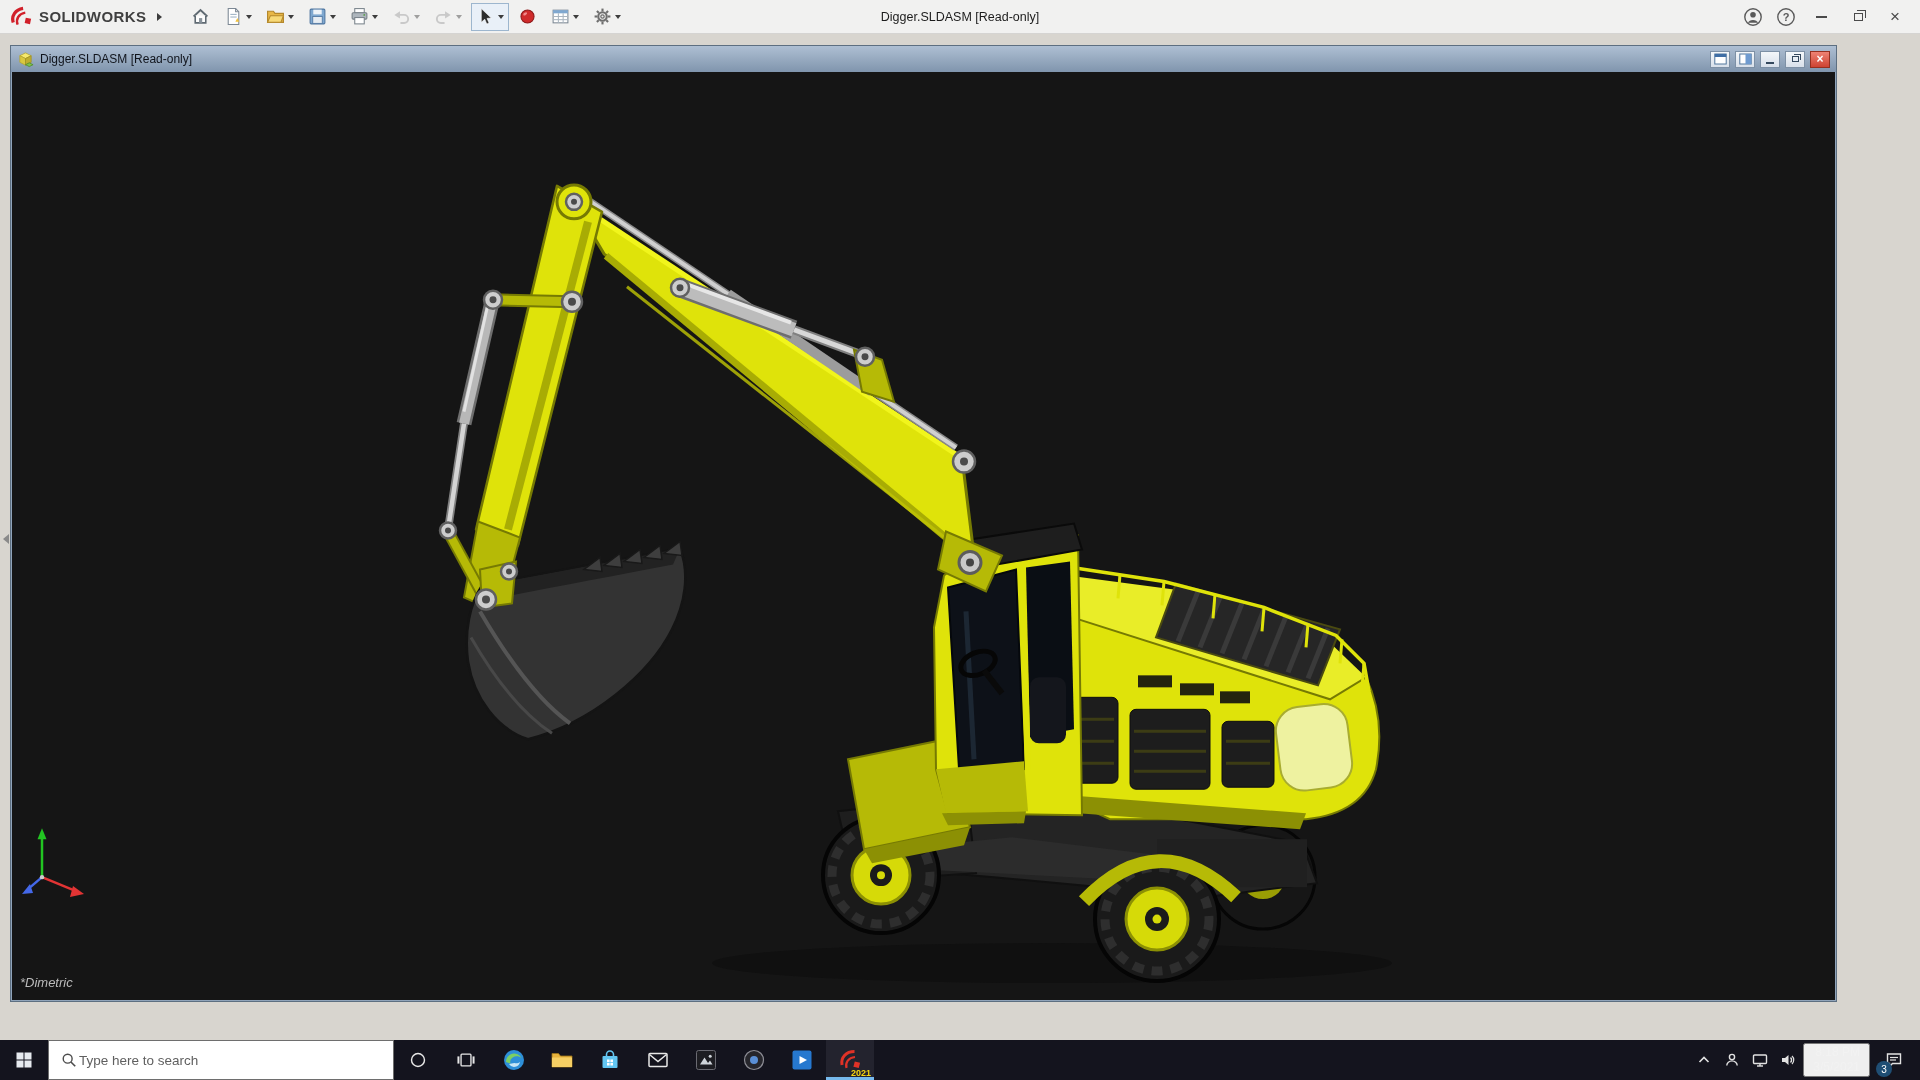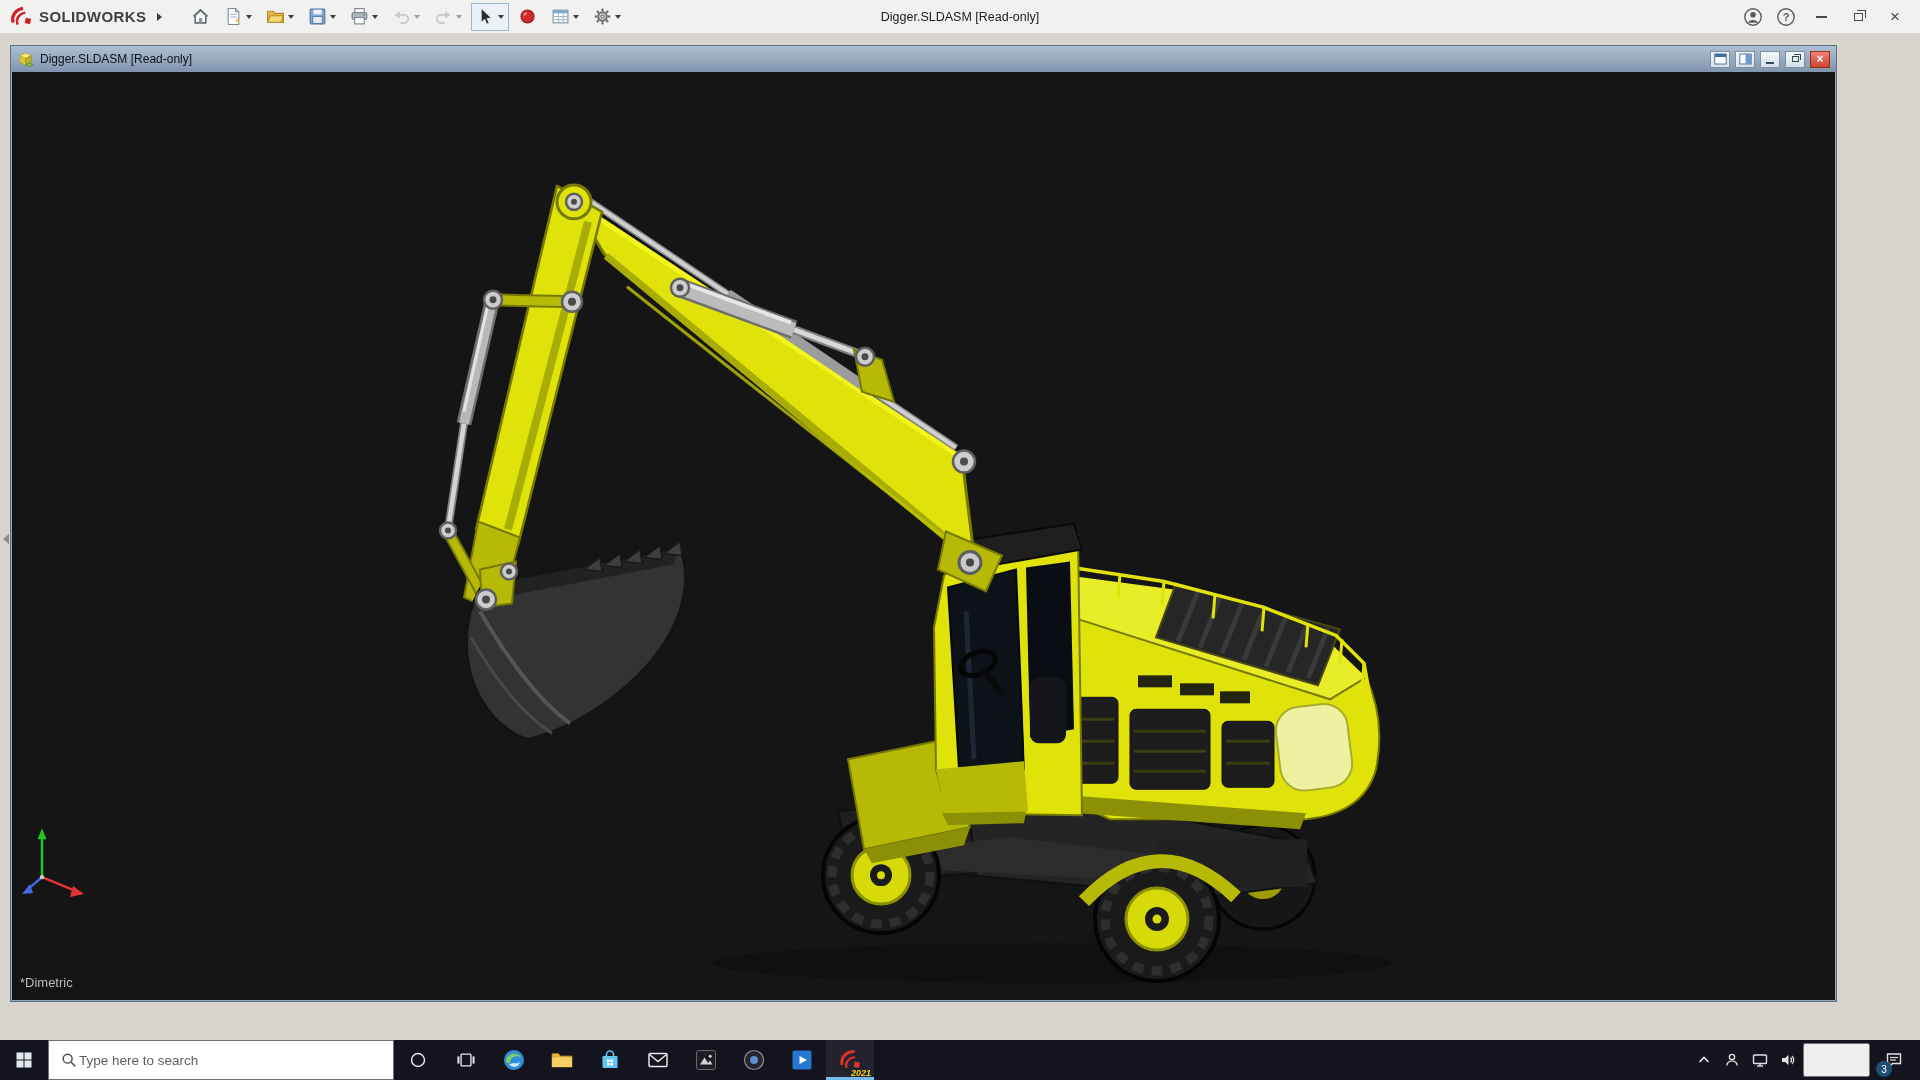--- a/index.html
+++ b/index.html
@@ -55,21 +55,21 @@
   background:linear-gradient(#f4f7fa,#d8e0ea);
   display:flex; align-items:center; justify-content:center; padding:0;}
 .doc-btn svg {width:13px; height:12px;}
 .doc-btn.close {background:linear-gradient(#ee8273,#ce4331); border-color:#95301f;
   color:#fff; font-size:12px; font-weight:bold; line-height:1;}
 .gmin {display:block; width:8px; border-top:2px solid #35495e; margin-top:7px;}
 .grestore {position:relative; display:block; width:7px; height:6px; border:1.5px solid #35495e;}
 .grestore::before {content:""; position:absolute; right:-3.5px; top:-3.5px; width:6px; height:5px;
   border-top:1.5px solid #35495e; border-right:1.5px solid #35495e;}
 .doc-viewport {position:absolute; left:1px; right:1px; top:26px; bottom:1px;
-  background:var(--viewport-bg,#151515);}
+  background:var(--viewport-bg,#151515);font-style:italic;}
 .doc-viewport > svg {display:block; width:100%; height:100%;}
 
 
 .fy  {fill:var(--excavator-yellow,#dfe30a);}
 .fyd {fill:var(--excavator-yellow-dark,#b6ba06);}
 
 
 .taskbar {position:absolute; bottom:0; left:0; width:1920px; height:40px;
   background:var(--taskbar-bg,#14141e); display:flex; align-items:stretch;
   color:#e8e8e8; z-index:9;}
@@ -77,21 +77,21 @@
   background:transparent; border:none;}
 .tb-slot svg {width:18px; height:18px;}
 .search-box {width:346px; background:#fff; border:1px solid #6e6e6e;
   display:flex; align-items:center; gap:2px; padding:0 12px;
   color:#5f5f5f; font-size:13.5px;}
 .search-box svg {width:16px; height:16px; flex:none;}
 .app-slot {width:48px; position:relative; display:flex; align-items:center;
   justify-content:center; border:none; background:transparent;}
 .app-slot svg {width:24px; height:24px;}
 .app-slot.active {background:#23232e; box-shadow:inset 0 -3px 0 #76b9ed;}
-.sw-year {position:absolute; right:3px; bottom:2px; font-size:9px; font-weight:bold; color:#f5d512;font-style:italic;}
+.sw-year {position:absolute; right:3px; bottom:2px; font-size:9px; font-weight:bold; color:#f5d512;}
 .tray {margin-left:auto; display:flex; align-items:center; gap:2px; padding-right:4px;}
 .tray-btn {height:40px; min-width:26px; display:flex; align-items:center;
   justify-content:center; background:transparent; border:none;}
 .tray-btn svg {width:16px; height:16px;}
 .clock {display:flex; flex-direction:column; align-items:flex-end; justify-content:center;
   font-size:12px; line-height:15px; padding:0 8px; color:#f2f2f2;}
 .notif {position:relative; width:44px; height:40px; display:flex; align-items:center;
   justify-content:center; border:none; background:transparent;}
 .notif svg {width:18px; height:18px;}
 .badge {position:absolute; left:4px; bottom:3px; min-width:16px; height:16px;

